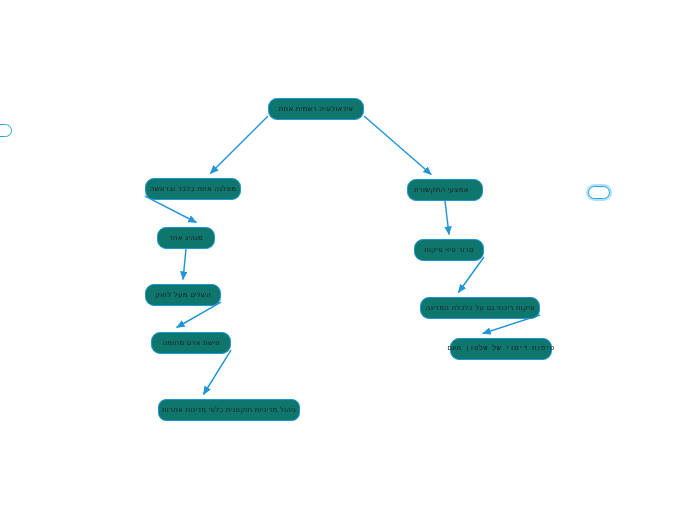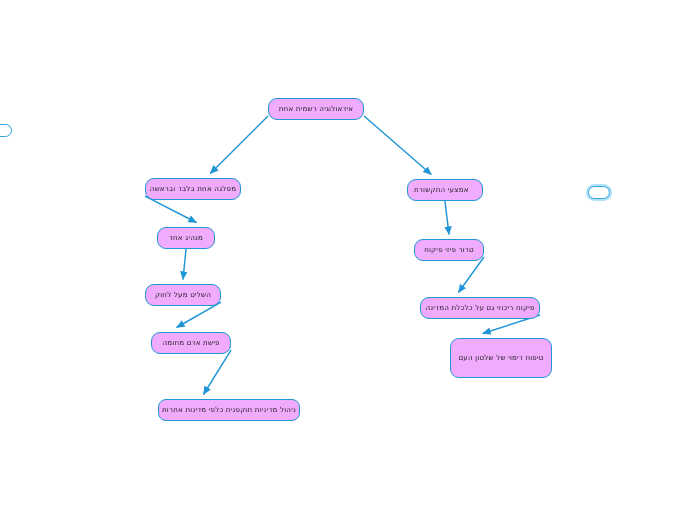--- a/index.html
+++ b/index.html
@@ -22,21 +22,21 @@
     width: 697px;
     height: 520px;
     pointer-events: none;
   }
   .node {
     position: absolute;
     box-sizing: border-box;
     display: flex;
     align-items: center;
     justify-content: center;
-    background: #f0abfc;
+    background: #0f766e;
     border: 1px solid #2196d6;
     border-radius: 9px;
     color: #1a1a1a;
     direction: rtl;
     white-space: nowrap;
     text-align: center;
     line-height: 1;
     letter-spacing: 0.2px;
   }
   .node-label {
@@ -101,21 +101,21 @@
       </div>
       <div class="node" style="left: 407px; top: 179px; width: 76px; height: 22px; justify-content: flex-end;">
         <span class="node-label">אמצעי התקשורת</span>
       </div>
       <div class="node" style="left: 414px; top: 239px; width: 70px; height: 22px;">
         <span class="node-label">טרור פיזי פיקוח</span>
       </div>
       <div class="node" style="left: 420px; top: 297px; width: 120px; height: 22px;">
         <span class="node-label">פיקוח ריכוזי גם על כלכלת המדינה</span>
       </div>
-      <div class="node" style="left: 450px; top: 338px; width: 102px; height: 40px;">
+      <div class="node" style="left: 450px; top: 338px; width: 102px; height: 22px; font-family: Liberation Mono, monospace;">
         <span class="node-label">טיפוח דימוי של שלטון העם</span>
       </div>
     </div>
   <div id="stub-layer">
       <div class="stub" style="left: -10px; top: 124px; width: 22px; height: 13px;"></div>
       <div class="stub glow" style="left: 588px; top: 186px; width: 22px; height: 13px;"></div>
     </div>
 
 </div>
 

